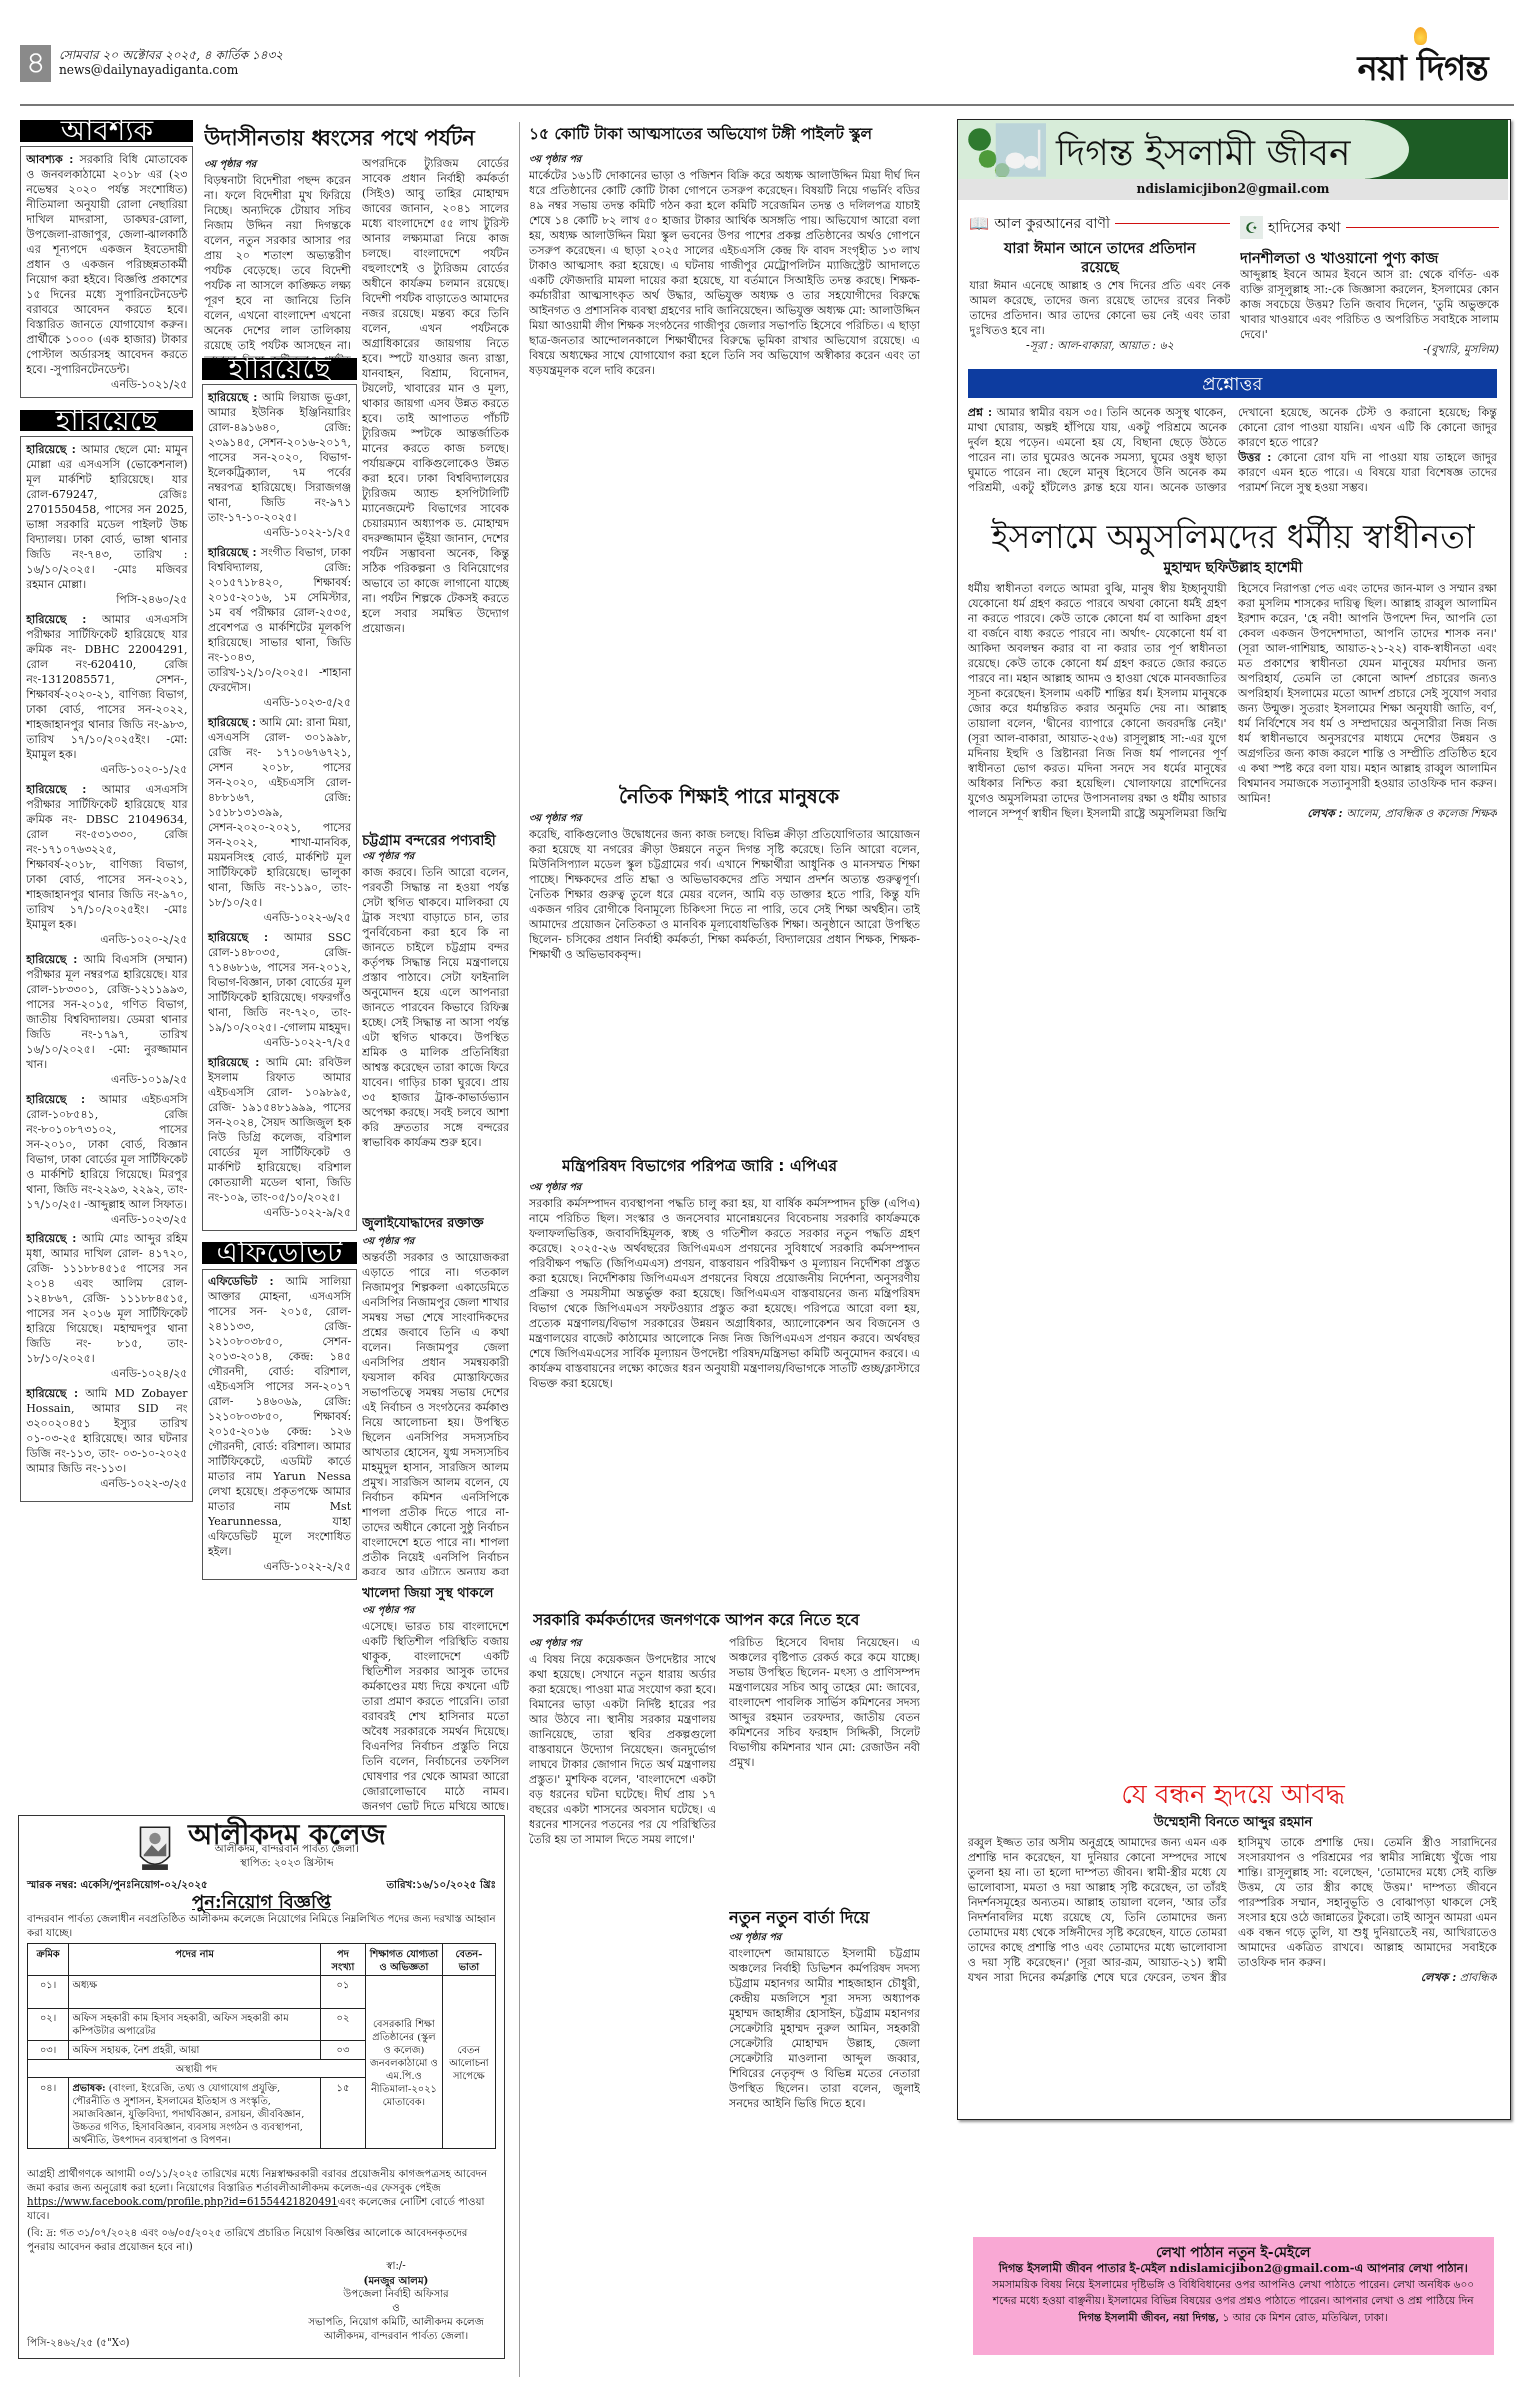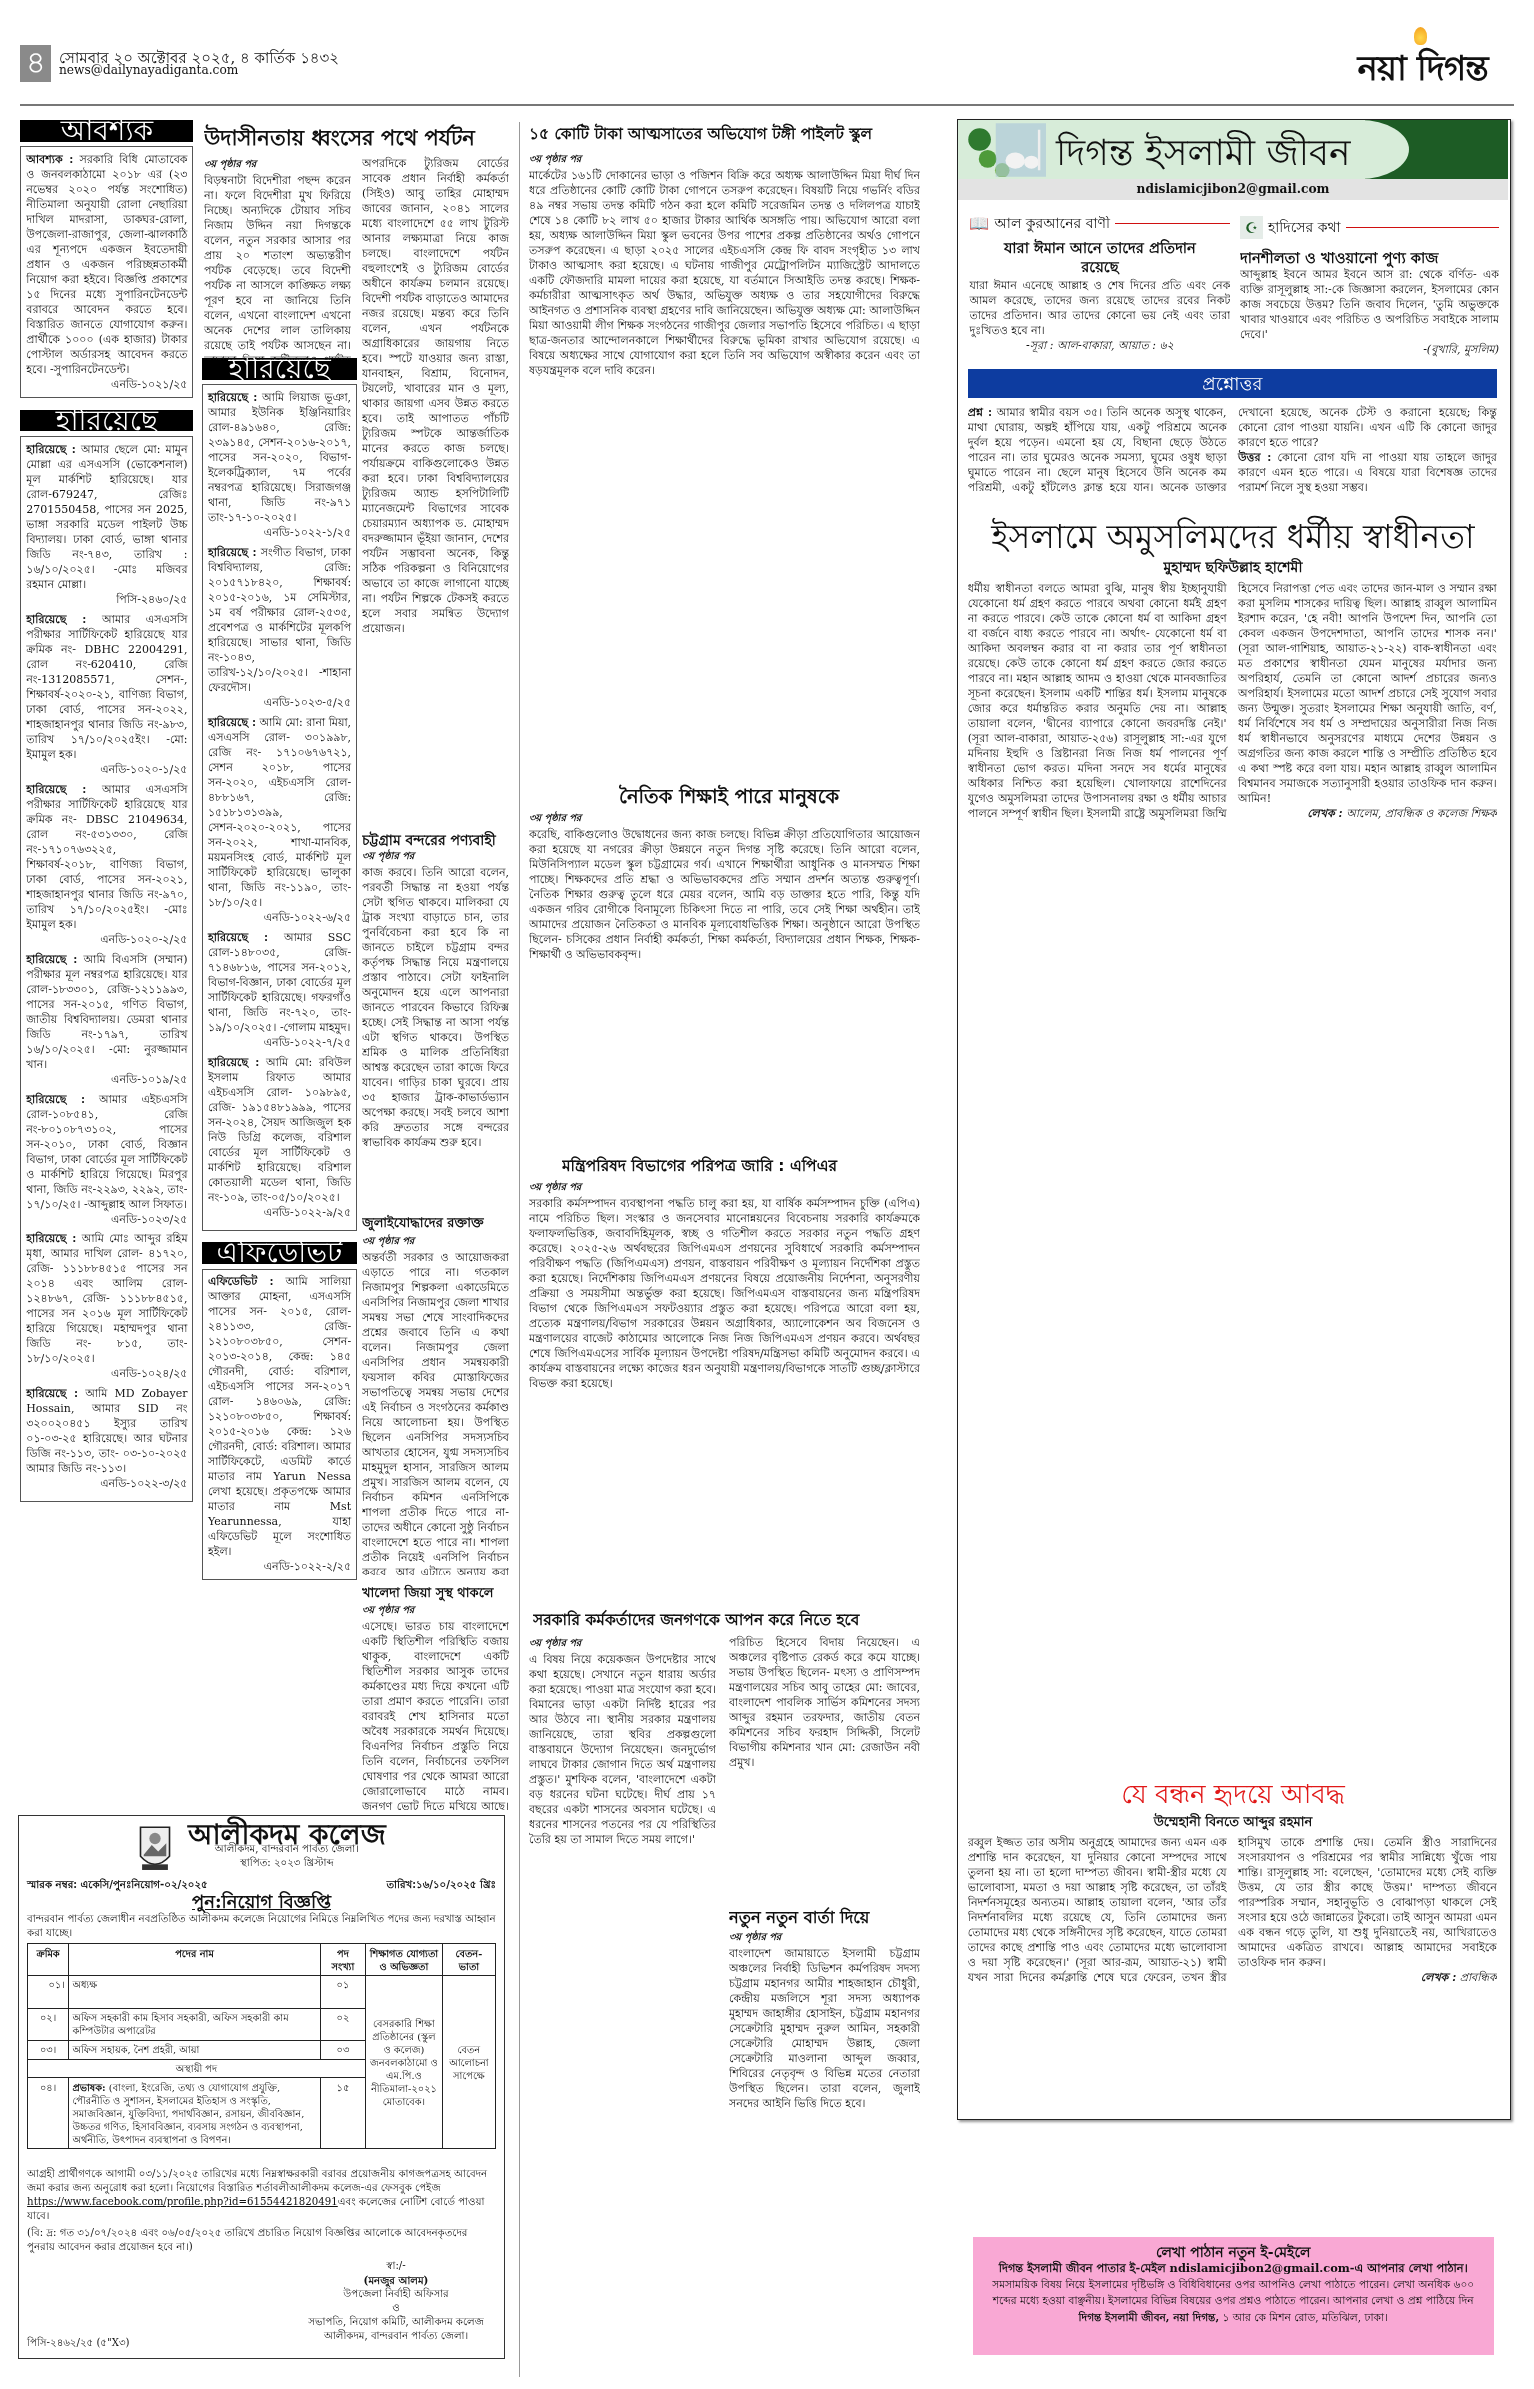--- a/index.html
+++ b/index.html
@@ -1,20 +1,20 @@
 <!DOCTYPE html>
 <html style="font-size:13px"><head>
 <meta charset="utf-8">
 <style>
   * { box-sizing: border-box; margin: 0; padding: 0; }
   body { width: 1535px; height: 2389px; background: #fff; font-family: "DejaVu Serif", serif; color: #111; position: relative; overflow: hidden; }
   .abs { position: absolute; }
   .hr { position: absolute; background: #777; height: 2.4px; }
   .pgnum { left: 20.4px; top: 45px; width: 31px; height: 37px; background: #8a8a8a; color: #fff; font-size: 31px; display:flex; align-items:center; justify-content:center; font-family: "DejaVu Sans", sans-serif; }
-  .dateline { left: 59px; top: 46px; font-size: 15px; }
+  .dateline { left: 59px; top: 46px; font-size: 12px; font-style: italic; }
   .email { left: 59px; top: 63px; font-size: 12.2px; }
   .logo { right: 47px; top: 42px; font-size: 34px; font-weight: bold; font-family: "DejaVu Sans", sans-serif; color:#111; letter-spacing:-0.8px; }
   .logo .dot { position:absolute; left:57px; top:-14.7px; width:13px; height:18px; border-radius:50% 50% 40% 40%; background: radial-gradient(circle at 50% 60%, #ffd84a, #f39a1a); }
   .col { position: absolute; font-size: 11px; line-height: 15px; text-align: justify; overflow: hidden; }
   .boxhead { background: #000; color: #fff; font-family: "DejaVu Sans", sans-serif; text-align:center; font-size: 28px; padding: 3.3px 0; }
   .boxed { border: 0.8px solid #555; padding: 4.9px; }
   .headline { position:absolute; font-family: "DejaVu Sans", sans-serif; font-weight: bold; color:#111; white-space: nowrap; overflow:hidden; }
   .cont { font-style: italic; font-size: 9.8px; font-weight: bold; display:block; margin-bottom:1.6px; }
   .ref { text-align: right; display:block; }
   b.k { font-weight: bold; }
@@ -170,21 +170,21 @@
       <tr>
         <th style="width:41px">ক্রমিক</th>
         <th>পদের নাম</th>
         <th style="width:45px">পদ সংখ্যা</th>
         <th style="width:77px">শিক্ষাগত যোগ্যতা ও অভিজ্ঞতা</th>
         <th style="width:53px">বেতন-ভাতা</th>
       </tr>
     </thead>
     <tbody>
       <tr>
-        <td style="text-align:right">০১।</td>
+        <td style="text-align:center">০১।</td>
         <td style="height:33px">অধ্যক্ষ</td>
         <td style="text-align:center">০১</td>
         <td rowspan="5" style="text-align:center; vertical-align:middle">বেসরকারি শিক্ষা প্রতিষ্ঠানের (স্কুল ও কলেজ) জনবলকাঠামো ও এম.পি.ও নীতিমালা-২০২১ মোতাবেক।</td>
         <td rowspan="5" style="text-align:center; vertical-align:middle">বেতন আলোচনা সাপেক্ষে</td>
       </tr>
       <tr>
         <td style="text-align:center">০২।</td>
         <td>অফিস সহকারী কাম হিসাব সহকারী, অফিস সহকারী কাম কম্পিউটার অপারেটর</td>
         <td style="text-align:center">০২</td>
       </tr>

